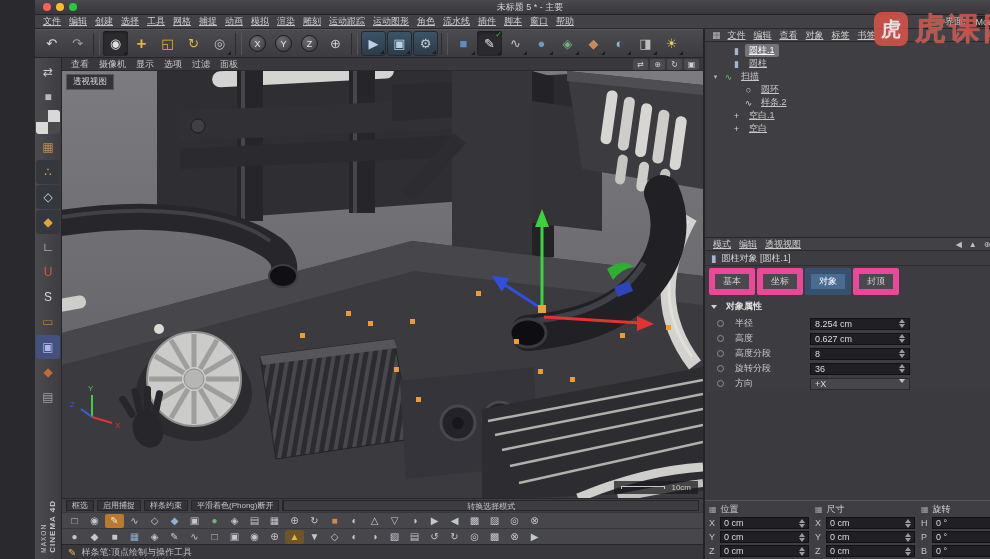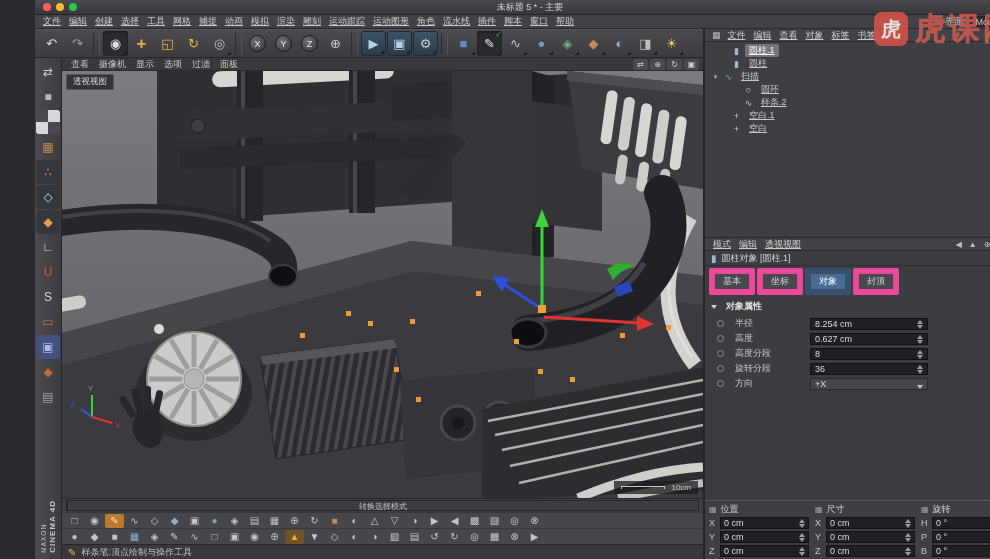--- a/index.html
+++ b/index.html
@@ -91,21 +91,21 @@
   .am-title { height:15px; display:flex; align-items:center; gap:5px; padding:0 6px; background:#3c3c41; border-bottom:1px solid #2e2e32; color:#d6d6d6; }
   .am-title-icon { color:#9fb6d4; font-size:10px; }
   .am-tabs { display:flex; gap:2px; padding:2px 4px 0 4px; }
   .tab { padding:1px 8px; background:#48484d; border:6px solid #ec4899; border-radius:2px; color:#d2d2d2; white-space:nowrap; }
   .tab.sel { background:#4a6c92; border-color:#36506e; color:#ffffff; }
   .am-section { display:flex; align-items:center; gap:9px; padding:5px 6px 3px 6px; color:#e0e0e0; font-weight:bold; }
   .sec-caret { display:inline-block; border-left:3px solid transparent; border-right:3px solid transparent; border-top:4px solid #d0d0d4; }
   .prop-row { height:15px; display:flex; align-items:center; gap:11px; padding:0 8px 0 12px; }
   .prop-circle { width:7px; height:7px; border:1px solid #8e8e93; border-radius:50%; flex:none; }
   .prop-label { width:64px; color:#cacaca; white-space:nowrap; }
-  .prop-field { width:118px; height:12px; background:#1f1f24; border:1px solid #121216; display:flex; align-items:flex-end; padding:0 4px; color:#dcdcdc; }
+  .prop-field { width:100px; height:12px; background:#1f1f24; border:1px solid #121216; display:flex; align-items:flex-start; padding:0 4px; color:#dcdcdc; }
   .prop-field .val { flex:1; }
   .spin { display:inline-flex; flex-direction:column; gap:1px; margin-left:2px; }
   .spin i { display:block; }
   .spin .up { border-left:3px solid transparent; border-right:3px solid transparent; border-bottom:4px solid #9a9aa0; }
   .spin .dn { border-left:3px solid transparent; border-right:3px solid transparent; border-top:4px solid #9a9aa0; }
   .dd-caret { display:none; }
   .prop-row.dropdown .dd-caret { display:inline-block; border-left:3px solid transparent; border-right:3px solid transparent; border-top:4px solid #c4c4c8; }
   .prop-row.dropdown .prop-field { background:#46464b; border-color:#2a2a2e; }
   .am-rest { flex:1; background:#3a3a3f; }
 
@@ -543,20 +543,27 @@
               <text x="8" y="336" font-size="8" fill="#3a5ae0">Z</text>
             </svg>
             <div class="vp-label">透视视图</div>
             <div class="vp-scale">
                 <span class="bar"></span>
                 <span>10cm</span>
               </div>
           </div>
 
           <div class="rowA">
+            <div class="chips">
+
+            <span class="chip">框选</span>
+                <span class="chip">启用捕捉</span>
+                <span class="chip">样条约束</span>
+                <span class="chip">平滑着色(Phong)断开</span>
+              </div>
             <span class="chip right">
                 <span>转换选择模式</span>
                 <i class="caret"></i>
               </span>
           </div>
 
           <div class="rowB">
 
               <div class="pal-btn">
                 <span style="color: rgb(194, 199, 204);">□</span>

